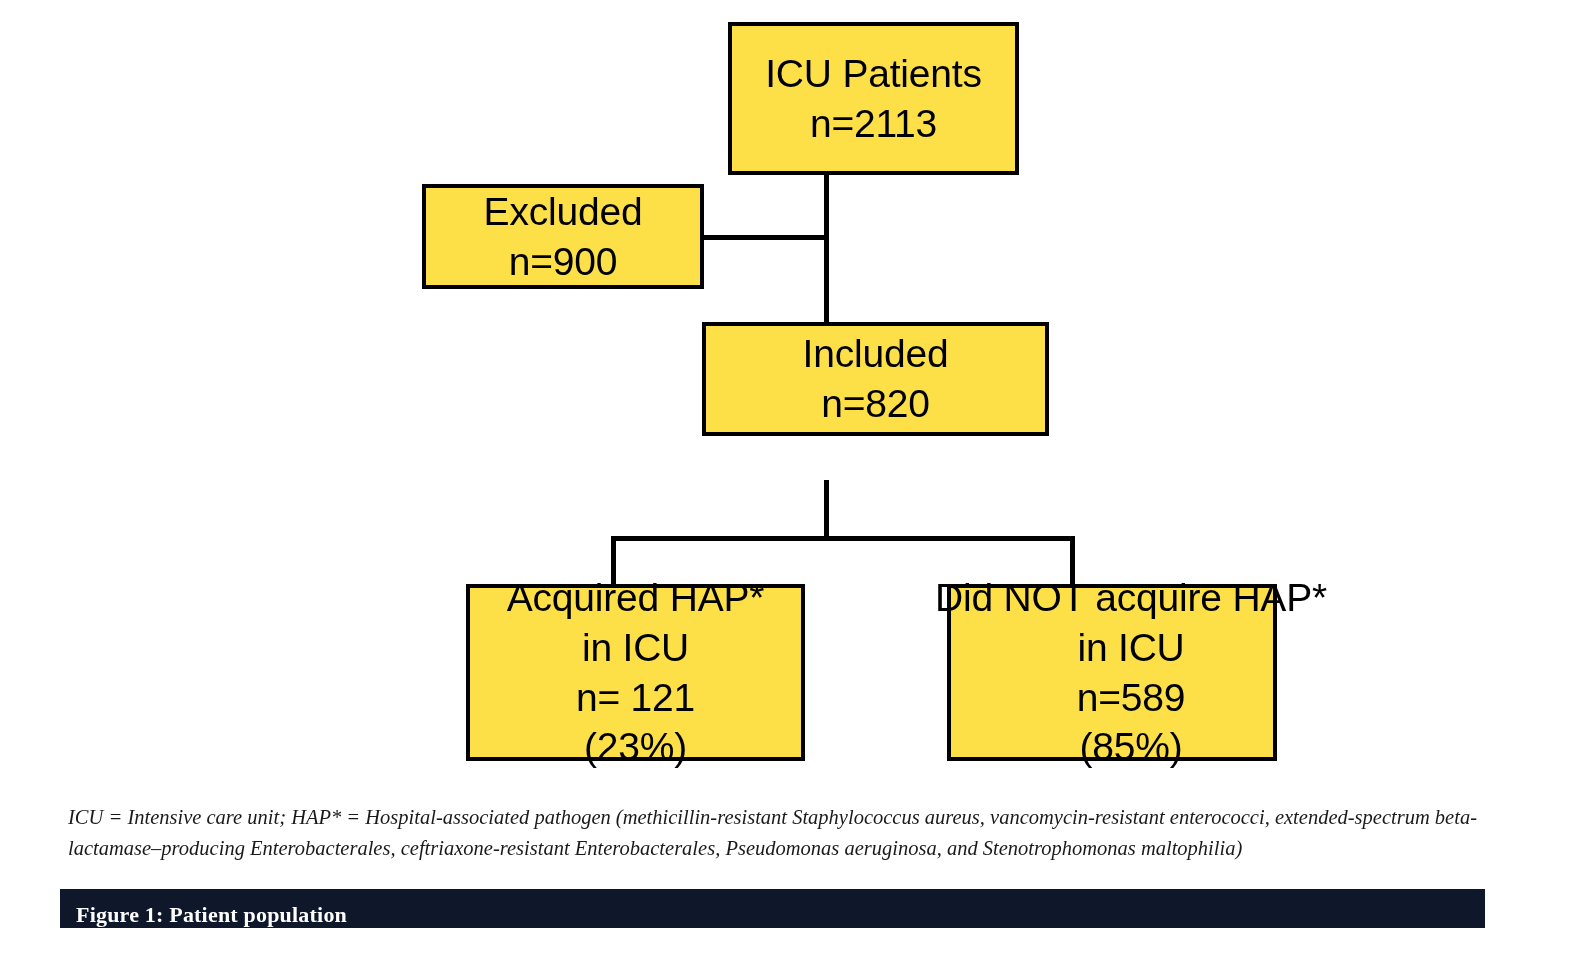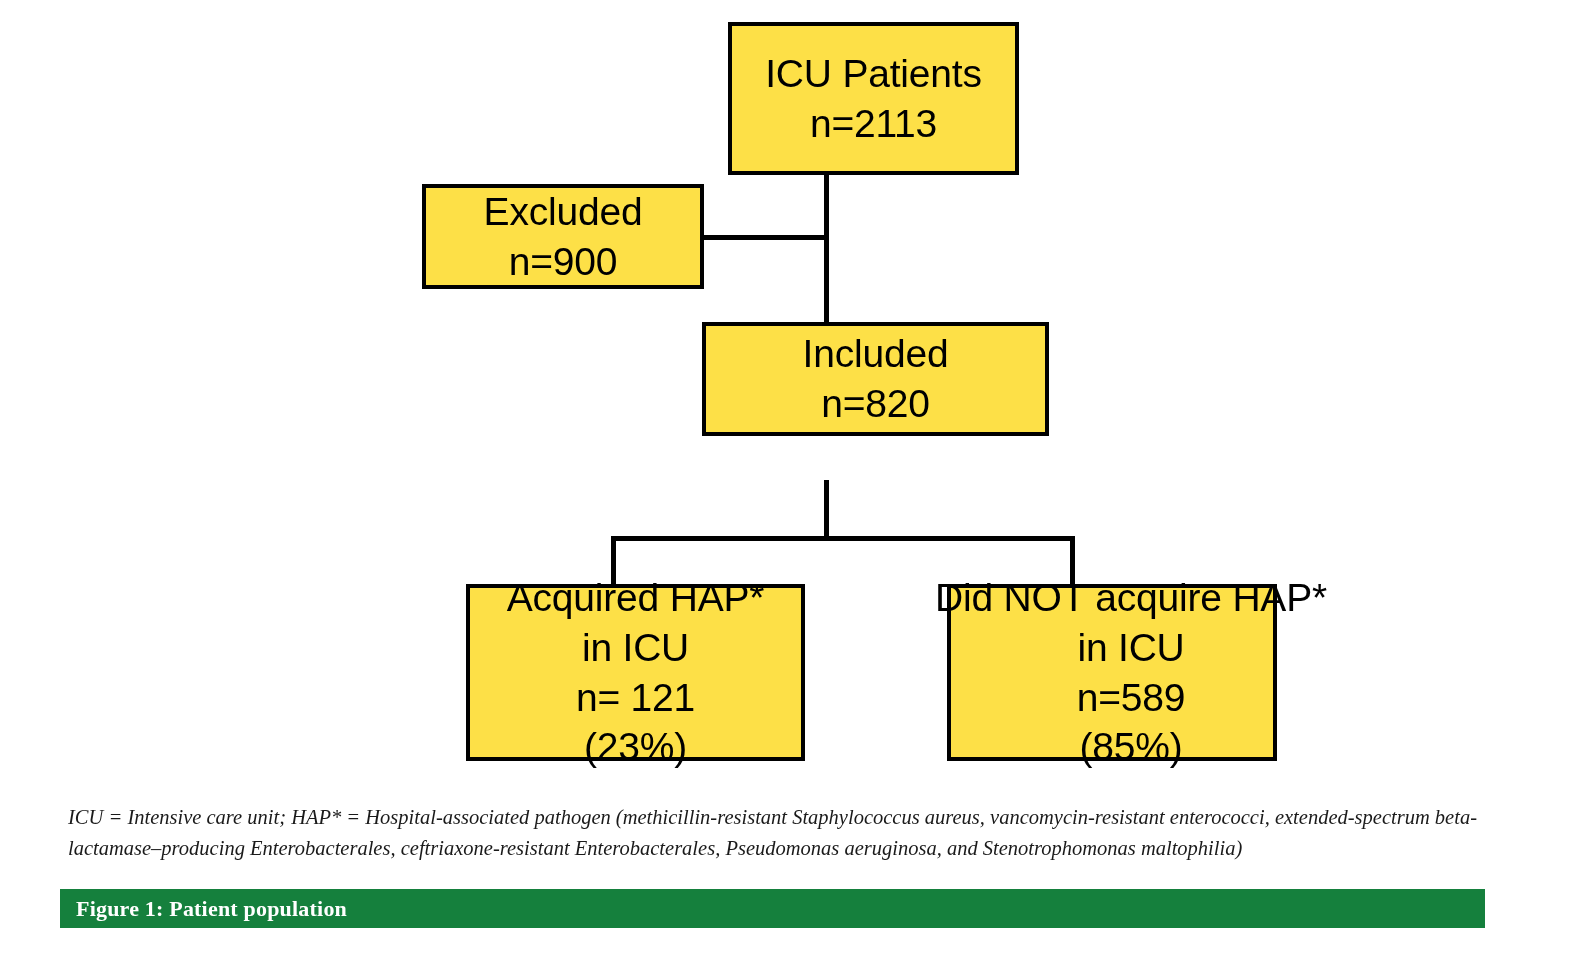--- a/index.html
+++ b/index.html
@@ -84,23 +84,23 @@
     text-align: left;
     margin-left: 8px;
   }
 
   .caption-bar {
     position: absolute;
     left: 60px;
     top: 889px;
     width: 1425px;
     height: 39px;
-    background: #15803d;
+    background: #0f172a;
     display: flex;
-    align-items: center;
+    align-items: flex-end;
   }
   .caption-text {
     color: #ffffff;
     font-family: "Liberation Serif", serif;
     font-weight: bold;
     font-size: 22px;
     padding-left: 16px;
     letter-spacing: 0.2px;
   }
 </style>

